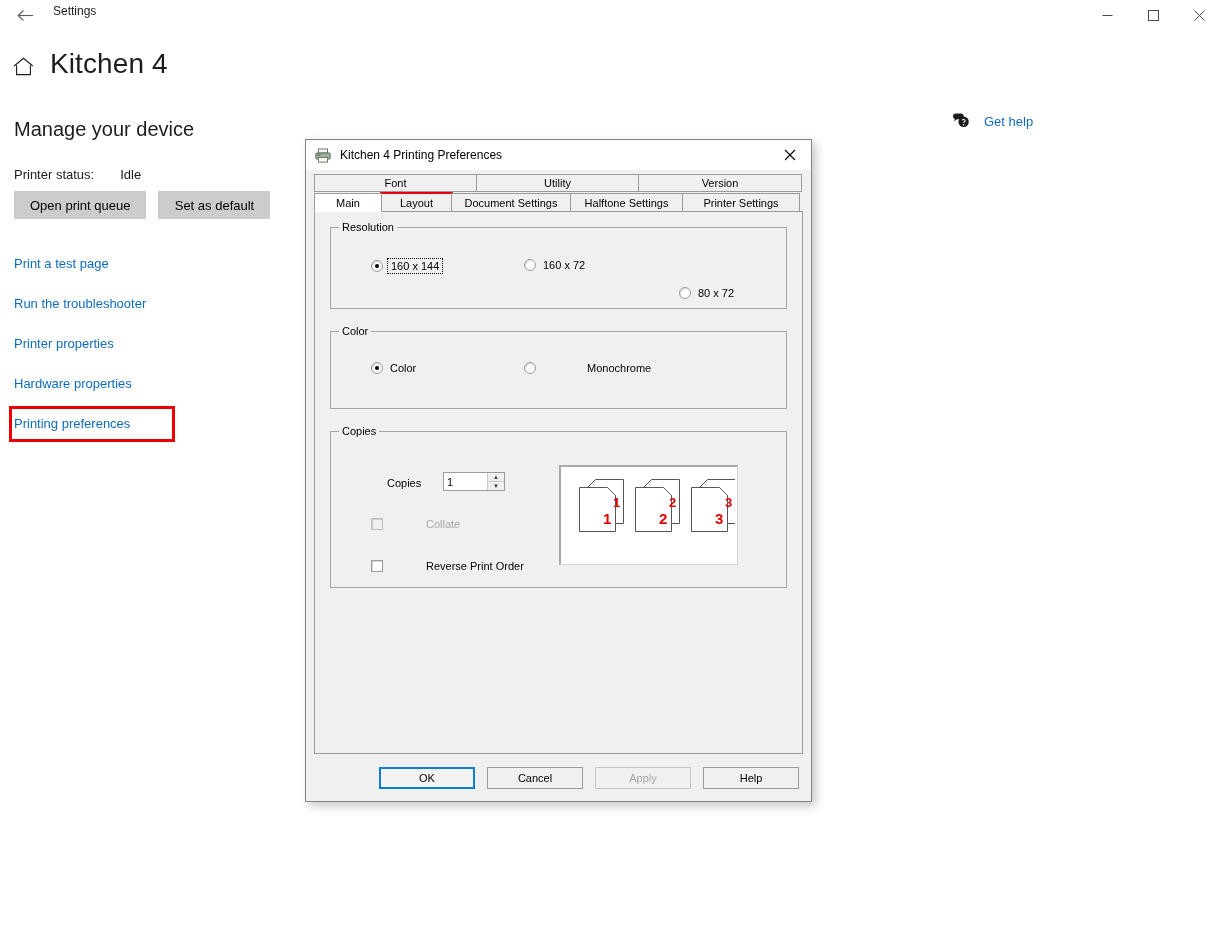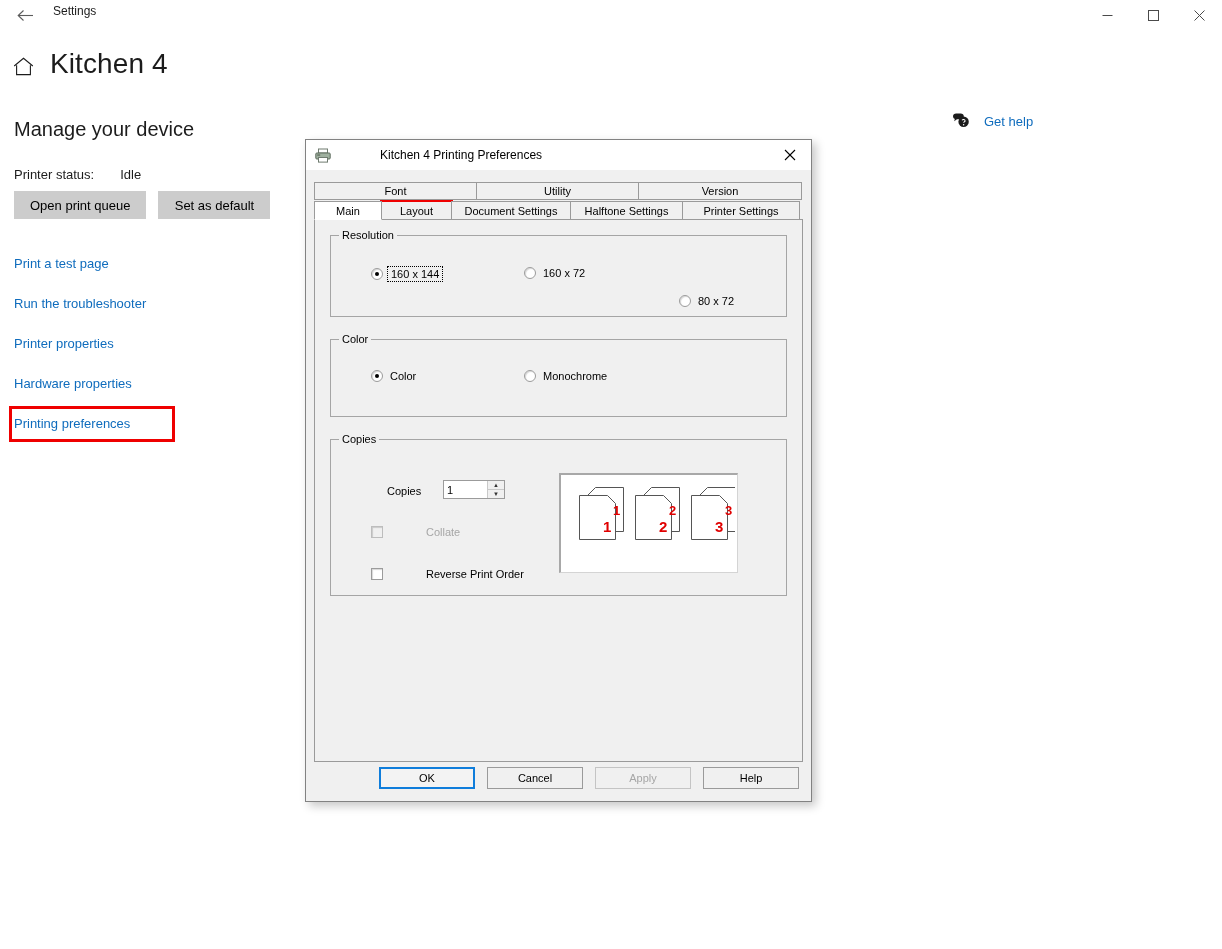--- a/index.html
+++ b/index.html
@@ -159,21 +159,20 @@
     box-shadow: 4px 4px 9px rgba(0,0,0,0.22);
     font-family: "Liberation Sans", sans-serif;
     font-size: 11px;
   }
   .dlg-titlebar {
     height: 30px;
     background: #ffffff;
     display: flex;
     align-items: center;
     position: relative;
-    gap: 40px;
   }
   .dlg-icon {
     margin-left: 9px;
     width: 16px; height: 16px;
     display: flex; align-items: center; justify-content: center;
   }
   .dlg-title {
     margin-left: 9px;
     font-size: 12px;
     color: #000000;
@@ -181,21 +180,21 @@
   .dlg-close {
     position: absolute;
     right: 0; top: 0;
     width: 42px; height: 30px;
     display: flex; align-items: center; justify-content: center;
     color: #000000;
   }
 
   .dlg-body {
     position: absolute;
-    left: 8px; top: 42px;
+    left: 8px; top: 34px;
     width: 489px;
     height: 487px;
   }
 
   
   .tabstrip { position: relative; height: 38px; }
   .tab-row {
     display: flex;
     height: 19px;
   }
@@ -516,21 +515,21 @@
         </div>
       </div>
 
       <div class="groupbox" style="left:15px; top:119px; width:455px; height:76px;">
         <span class="gb-label">Color</span>
 
         <div class="radio-row" style="left:40px; top:30px;">
           <span class="radio checked"></span>
           <span class="radio-label">Color</span>
         </div>
-        <div class="radio-row" style="left:193px; top:30px;">
+        <div class="radio-row" style="left:193px; top:30px;gap:44px;">
           <span class="radio"></span>
           <span class="radio-label">Monochrome</span>
         </div>
       </div>
 
       <div class="groupbox" style="left:15px; top:219px; width:455px; height:155px;">
         <span class="gb-label">Copies</span>
 
         <span class="copies-label">Copies</span>
 

